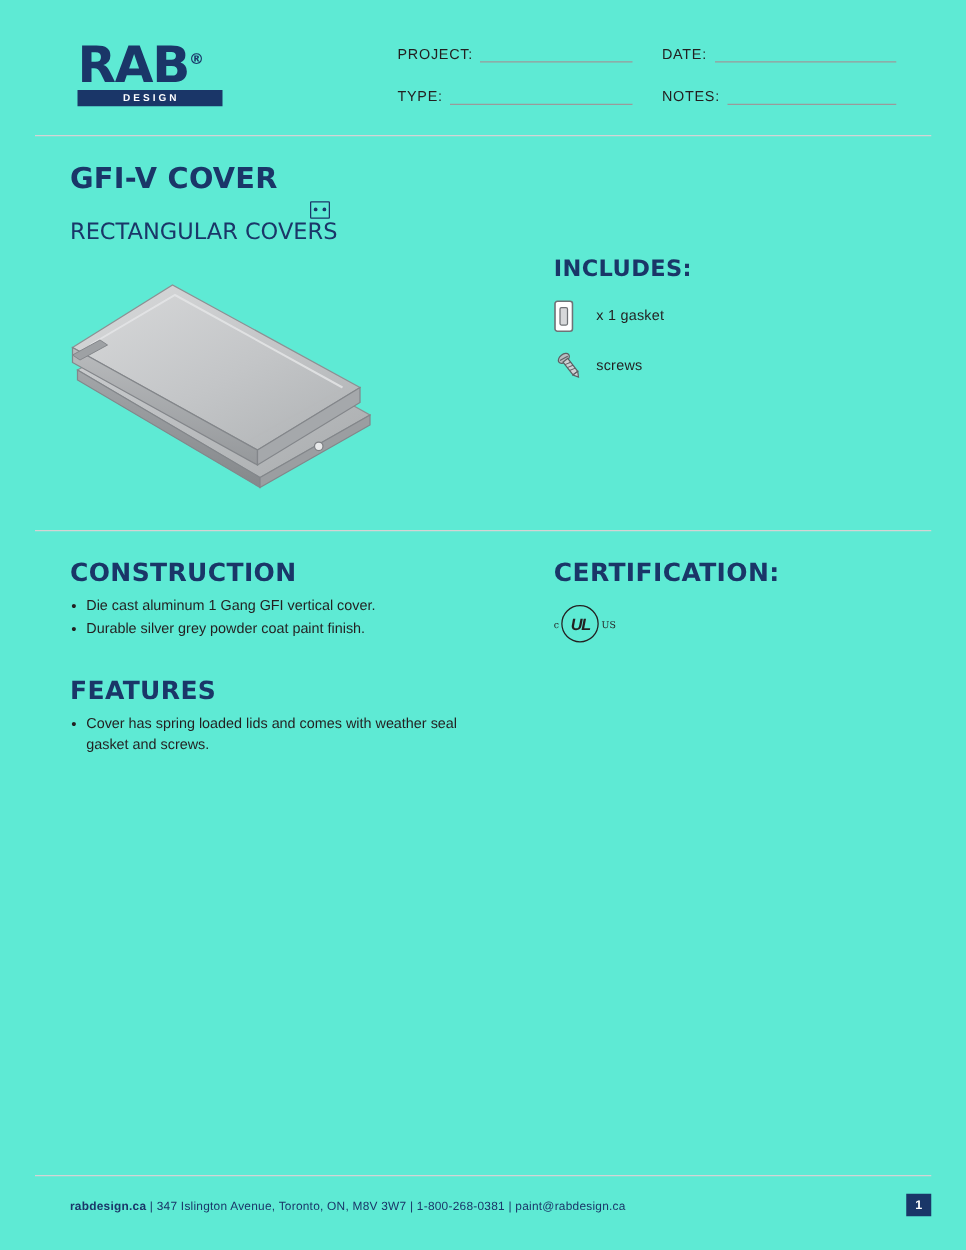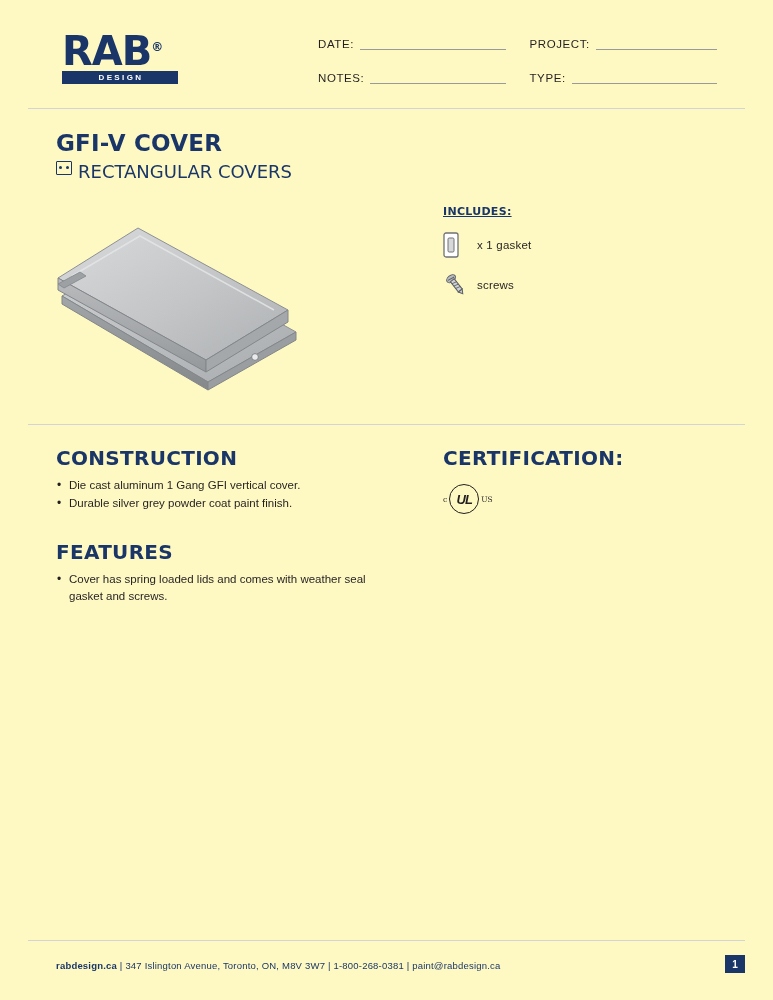--- a/index.html
+++ b/index.html
@@ -13,21 +13,21 @@
     height: 1000px;
     position: relative;
     font-family: "Liberation Sans", sans-serif;
     color: #231f20;
     overflow: hidden;
   }
 
   .page {
     position: absolute;
     inset: 0;
-    background: #fef9c3;
+    background: #5eead4;
   }
 
   
   .header {
     position: absolute;
     top: 24px;
     left: 56px;
     right: 56px;
     height: 72px;
   }
@@ -111,22 +111,23 @@
   .title {
     font-family: "DejaVu Sans", sans-serif;
     font-size: 23px;
     font-weight: bold;
     color: #1a3668;
     letter-spacing: 0.2px;
     line-height: 26px;
   }
   .subtitle-row {
     display: flex;
-    align-items: flex-start;
+    align-items: flex-end;
     margin-top: 5px;
+    flex-direction: column;
   }
   .rect-icon {
     width: 16px;
     height: 14px;
     border: 1.4px solid #1a3668;
     border-radius: 1px;
     margin-right: 6px;
     position: relative;
   }
   .rect-icon:before, .rect-icon:after {
@@ -158,25 +159,24 @@
 
   
   .includes {
     position: absolute;
     left: 443px;
     top: 205px;
     width: 260px;
   }
   .includes-title {
     font-family: "DejaVu Sans", sans-serif;
-    font-size: 11px;
+    font-size: 18px;
     font-weight: bold;
     color: #1a3668;
     letter-spacing: 0.3px;
-    text-decoration: underline;
   }
   .inc-row {
     display: flex;
     align-items: center;
     margin-top: 14px;
     height: 26px;
   }
   .inc-icon {
     width: 34px;
     display: flex;
@@ -293,35 +293,35 @@
   <div class="header">
 
     <div class="logo">
       <div class="logo-word"><span>RAB</span><span class="logo-reg">®</span></div>
       <div class="logo-sub">DESIGN</div>
     </div>
 
     <div class="fields">
       <div class="field-col">
         <div class="field-row">
+          <span class="field-label">PROJECT:</span>
+          <span class="field-line"></span>
+        </div>
+        <div class="field-row">
+          <span class="field-label">TYPE:</span>
+          <span class="field-line"></span>
+        </div>
+      </div>
+      <div class="field-col">
+        <div class="field-row">
           <span class="field-label">DATE:</span>
           <span class="field-line"></span>
         </div>
         <div class="field-row">
           <span class="field-label">NOTES:</span>
-          <span class="field-line"></span>
-        </div>
-      </div>
-      <div class="field-col">
-        <div class="field-row">
-          <span class="field-label">PROJECT:</span>
-          <span class="field-line"></span>
-        </div>
-        <div class="field-row">
-          <span class="field-label">TYPE:</span>
           <span class="field-line"></span>
         </div>
       </div>
     </div>
   </div>
 
   <div class="rule rule-top"></div>
 
   <div class="title-block">
     <div class="title">GFI-V COVER</div>

